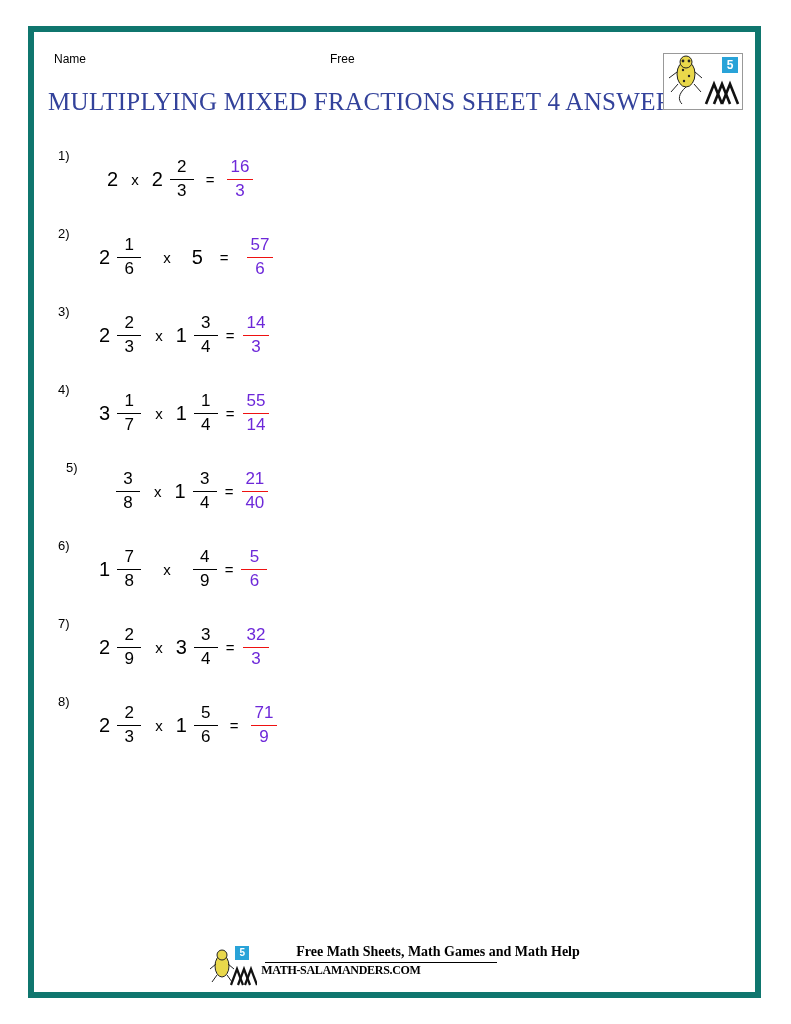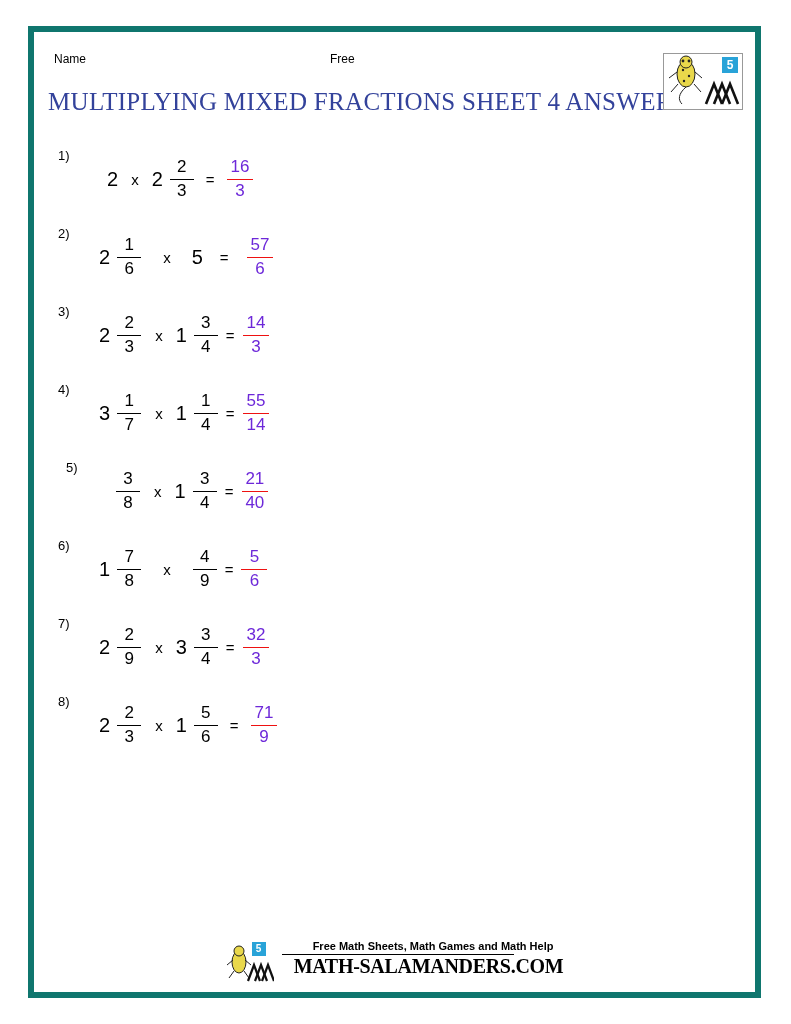--- a/index.html
+++ b/index.html
@@ -176,35 +176,35 @@
     height: 14px;
     background: #29a3d8;
     color: #fff;
     font-size: 10px;
     font-weight: bold;
     line-height: 14px;
     text-align: center;
   }
   .footer-tag {
     margin-left: 87px;
-    font-size: 11px;
+    font-size: 14px;
     font-weight: bold;
     color: #000;
-    font-family: Liberation Sans, sans-serif;
+    font-family: Liberation Serif, serif;
   }
   .footer-rule {
     margin-left: 56px;
     width: 232px;
     height: 1px;
     background: #000;
     margin-top: 2px;
   }
   .footer-url {
-    margin-left: 68px;
-    font-size: 20px;
+    margin-left: 52px;
+    font-size: 12px;
     font-weight: bold;
     color: #000;
     font-family: "Liberation Serif", serif;
     letter-spacing: -0.3px;
   }
 </style>
 </head>
 <body>
 
 <div class="page">

